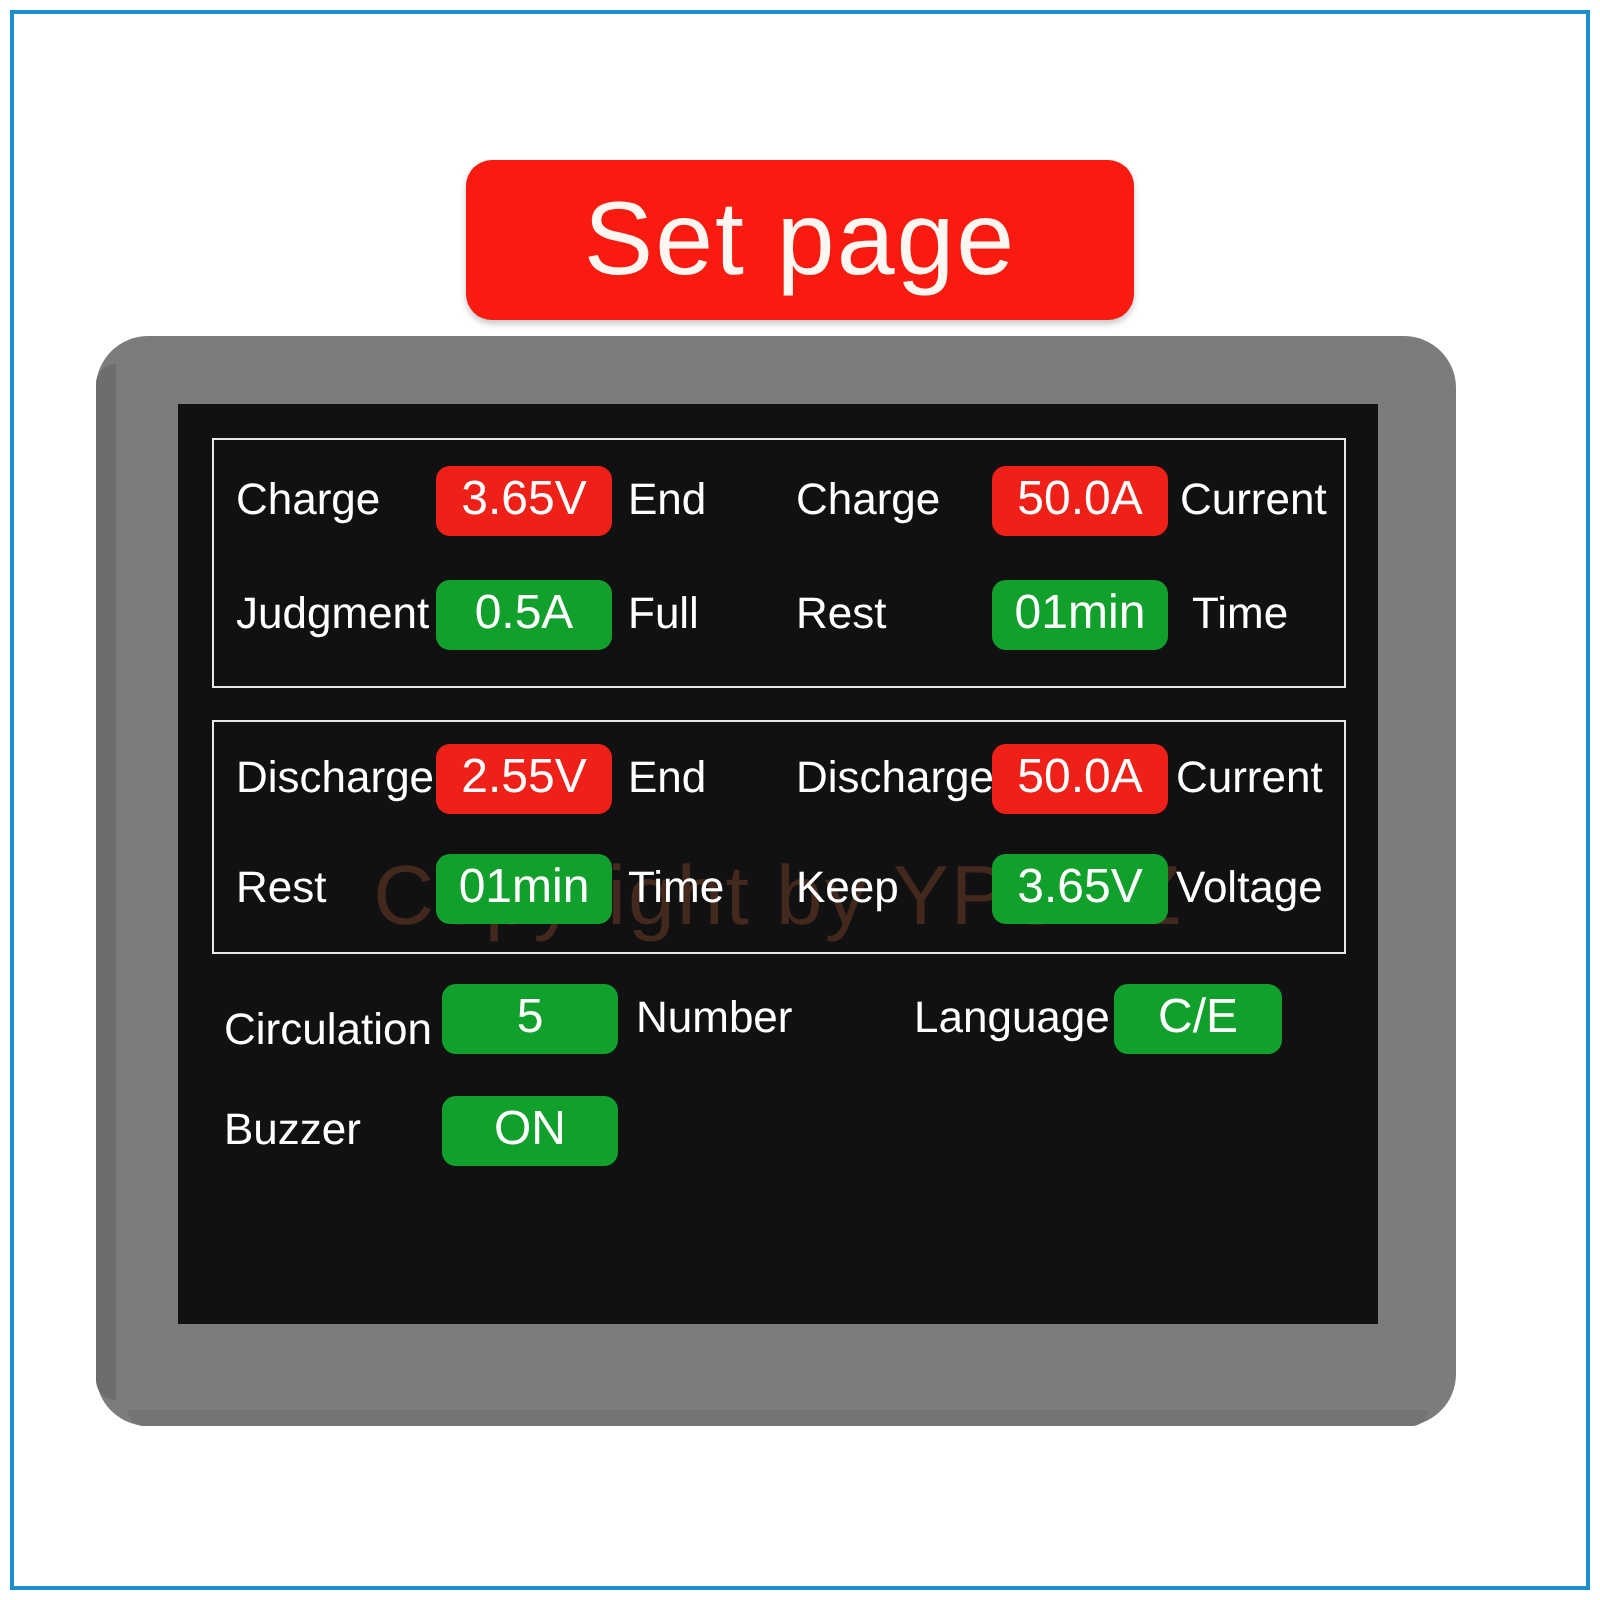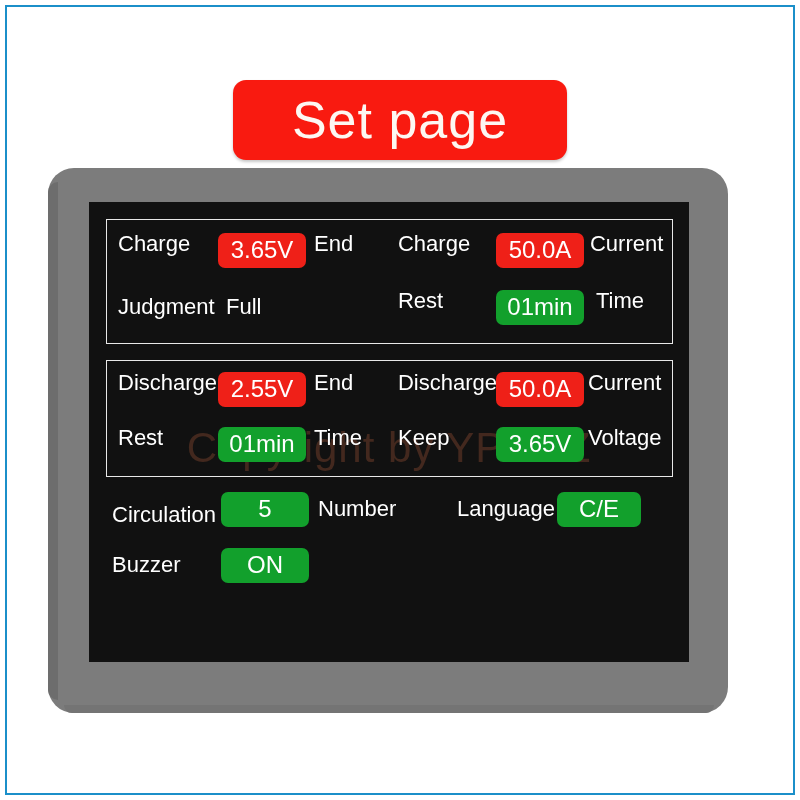--- a/index.html
+++ b/index.html
@@ -126,20 +126,21 @@
     left: 0;
     width: 100%;
     height: 50px;
     display: flex;
     align-items: center;
   }
 
   
   .col {
     display: flex;
+    align-items: center;
     box-sizing: border-box;
   }
   .col-left  { width: 292px; padding-left: 11px; }
   .col-right { width: 275px; padding-left: 0px; }
 
   .lbl {
     color: #ffffff;
     font-size: 22px;
     line-height: 1;
     white-space: nowrap;
@@ -236,20 +237,21 @@
           <div class="col col-right">
             <span class="lbl" style="width:98px;">Charge</span>
             <span class="badge red" style="width:88px;">50.0A</span>
             <span class="lbl" style="margin-left:6px;">Current</span>
           </div>
         </div>
 
         <div class="prow" style="top:62px;">
           <div class="col col-left">
             <span class="lbl" style="width:100px;">Judgment</span>
+            <span class="badge green" style="width:88px;">0.5A</span>
             <span class="lbl" style="margin-left:8px;">Full</span>
           </div>
           <div class="col col-right">
             <span class="lbl" style="width:98px;">Rest</span>
             <span class="badge green" style="width:88px;">01min</span>
             <span class="lbl" style="margin-left:12px;">Time</span>
           </div>
         </div>
 
       </div>

